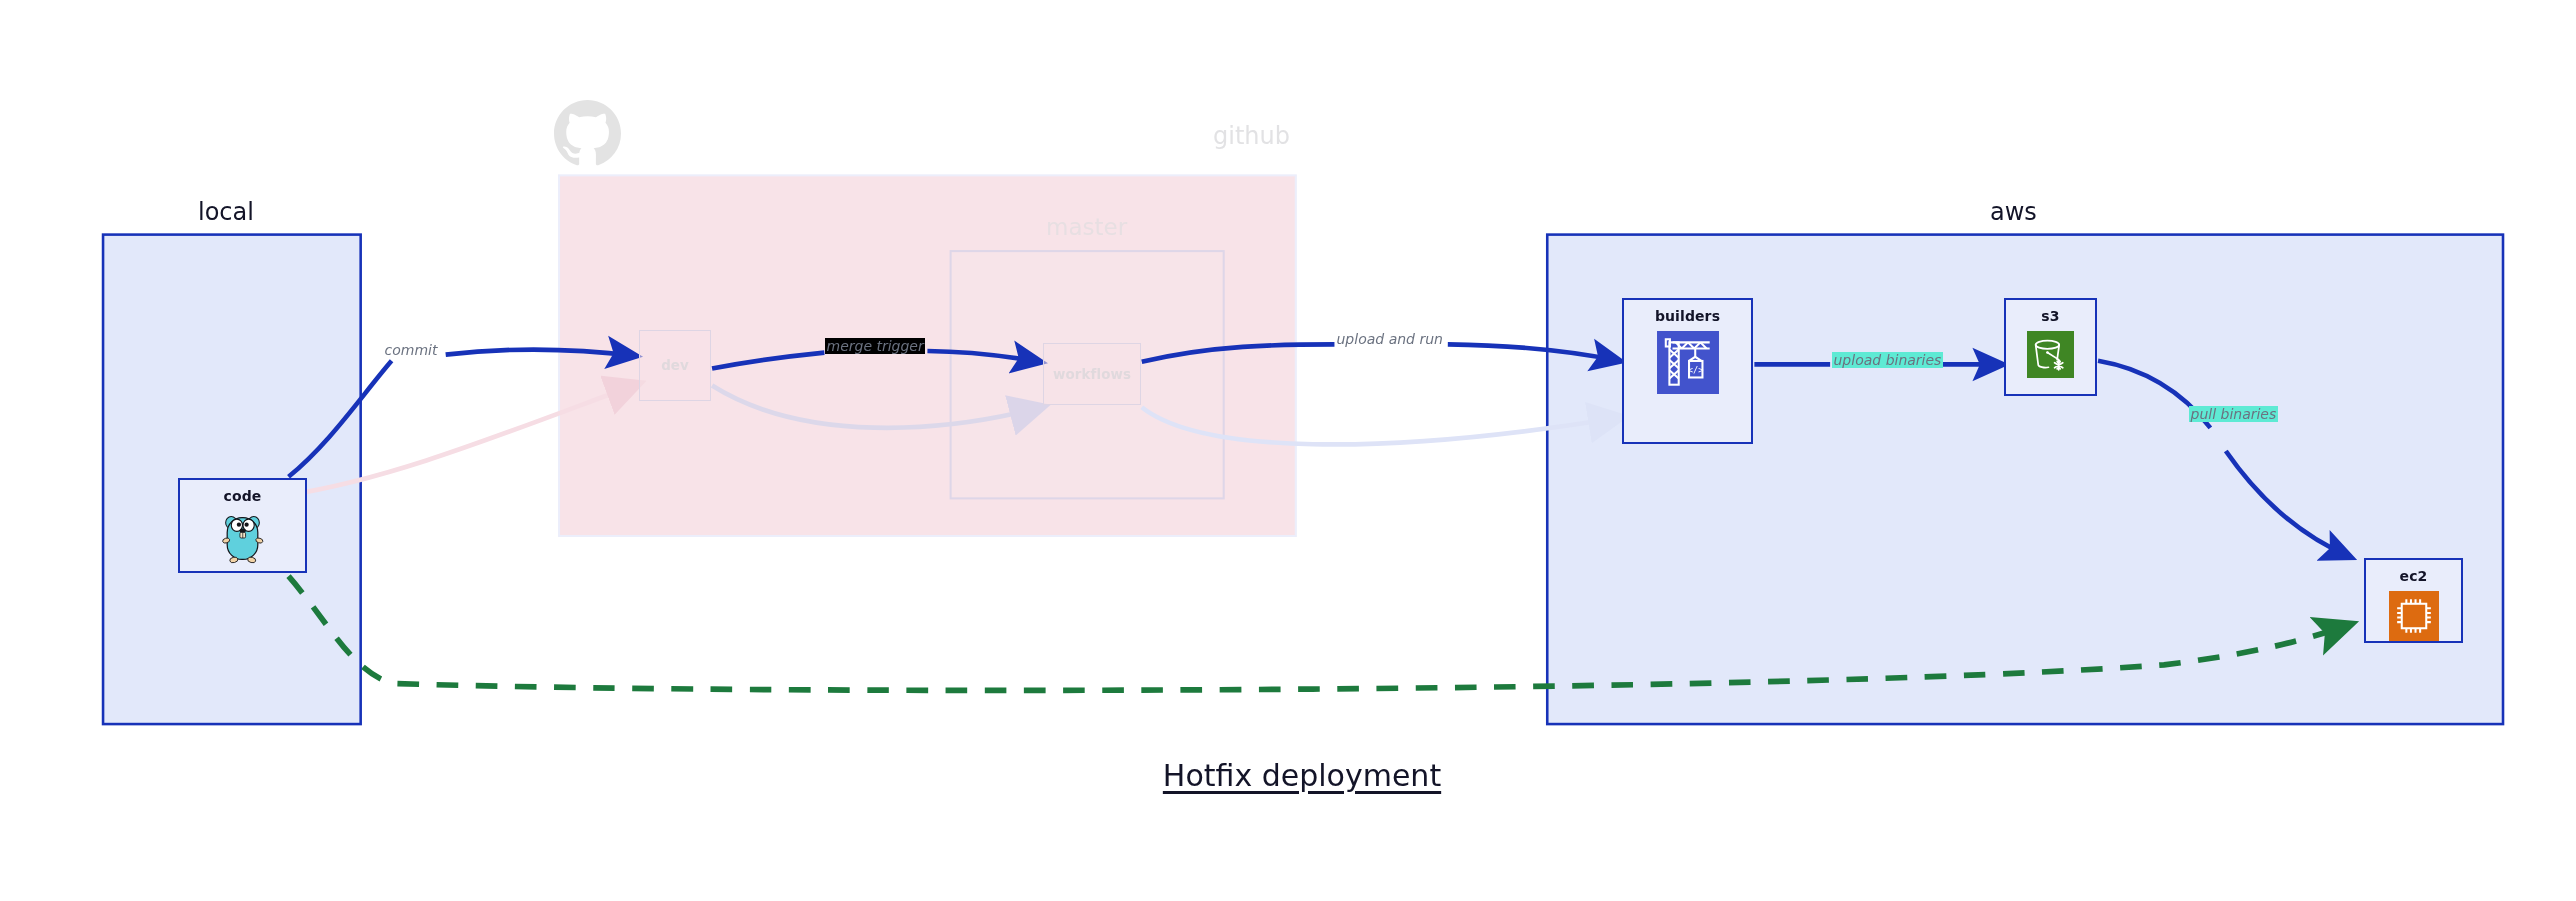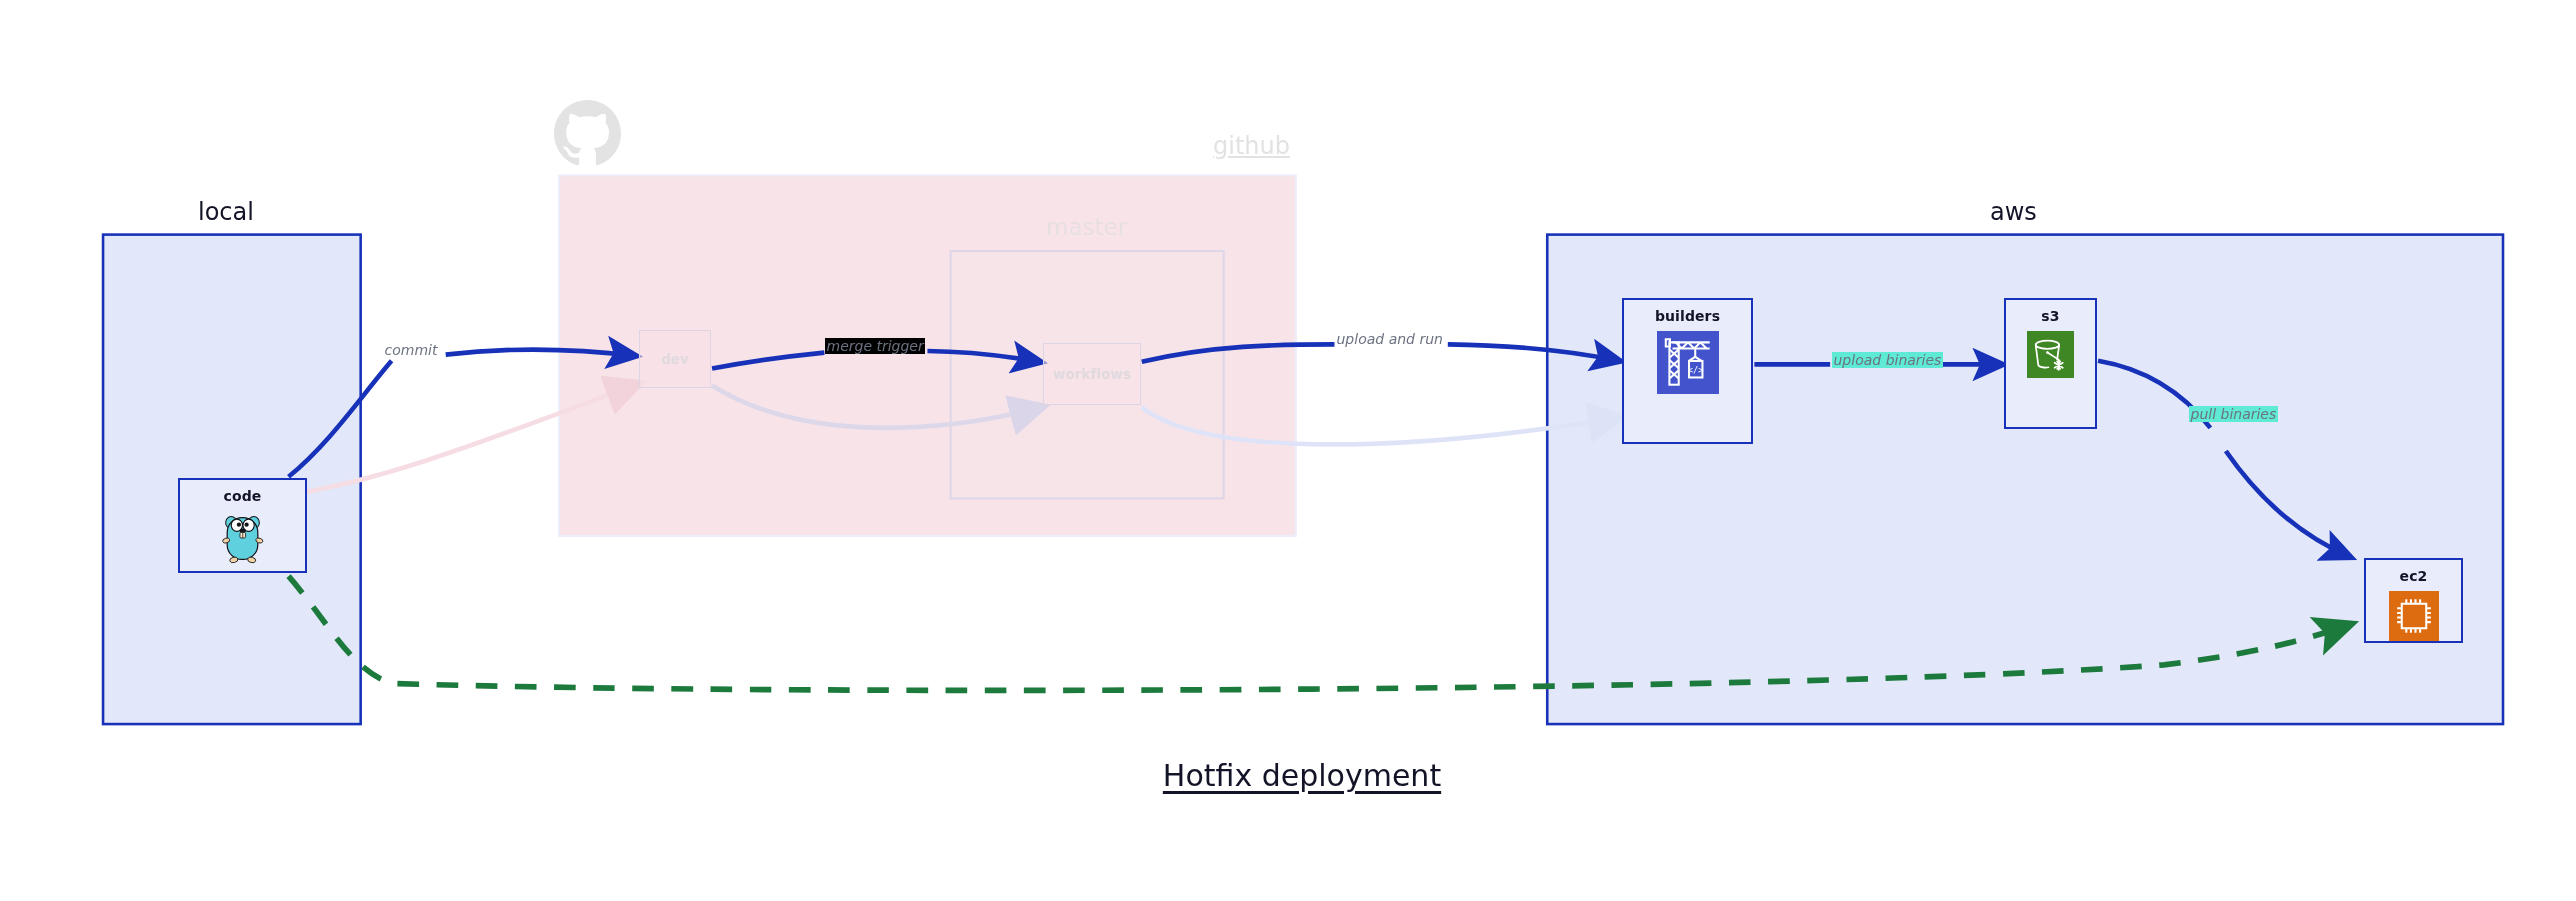--- a/index.html
+++ b/index.html
@@ -88,21 +88,21 @@
     <path d="M3405,707 C3460,707 3510,707 3552,707" fill="none" stroke="#1732b8" stroke-width="9"></path>
     <path d="M3760,707 C3810,707 3850,707 3884,707" fill="none" stroke="#1732b8" stroke-width="9" marker-end="url(#ah-blue)"></path>
 
     <path d="M4072,700 C4160,715 4235,760 4290,830" fill="none" stroke="#1732b8" stroke-width="9"></path>
     <path d="M4320,875 C4400,990 4490,1050 4560,1080" fill="none" stroke="#1732b8" stroke-width="9" marker-end="url(#ah-blue)"></path>
 
     <path d="M560,1118 C640,1210 680,1300 760,1326 C1400,1348 3400,1348 4200,1290 C4380,1268 4480,1240 4560,1212" fill="none" stroke="#1d7a3d" stroke-width="11" stroke-dasharray="42,34" stroke-linecap="butt" marker-end="url(#ah-green)"></path>
   </svg>
 
   <div class="cluster-label" style="left:198px;top:198px;">local</div>
-  <div class="cluster-label faded" style="left:1213px;top:132px;text-decoration:underline;">github</div>
+  <div class="cluster-label faded" style="left:1213px;top:122px;">github</div>
   <div class="sub-label" style="left:1046px;top:214px;">master</div>
   <div class="cluster-label" style="left:1990px;top:198px;">aws</div>
 
   <div class="node" style="left:178px;top:478px;width:129px;height:95px;">
     <div class="node-title">code</div>
     <div class="node-icon">
       <svg width="49" height="54" viewBox="0 0 96 104">
 
         <ellipse cx="26" cy="22" rx="11" ry="12" fill="#5fd0dd" stroke="#14151a" stroke-width="2"></ellipse>
         <ellipse cx="70" cy="22" rx="11" ry="12" fill="#5fd0dd" stroke="#14151a" stroke-width="2"></ellipse>
@@ -120,21 +120,21 @@
 
         <ellipse cx="16" cy="57" rx="7" ry="4.6" fill="#f2d3a6" stroke="#14151a" stroke-width="1.6" transform="rotate(-18 16 57)"></ellipse>
         <ellipse cx="81" cy="57" rx="7" ry="4.6" fill="#f2d3a6" stroke="#14151a" stroke-width="1.6" transform="rotate(18 81 57)"></ellipse>
 
         <ellipse cx="31" cy="95" rx="8" ry="5.2" fill="#f2d3a6" stroke="#14151a" stroke-width="1.6" transform="rotate(-14 31 95)"></ellipse>
         <ellipse cx="66" cy="95" rx="8" ry="5.2" fill="#f2d3a6" stroke="#14151a" stroke-width="1.6" transform="rotate(14 66 95)"></ellipse>
       </svg>
     </div>
   </div>
 
-  <div class="node faded" style="left:639px;top:330px;width:72px;height:58px;justify-content:center;">
+  <div class="node faded" style="left:639px;top:330px;width:72px;height:71px;justify-content:center;">
     <div class="node-title" style="margin-top:0;">dev</div>
   </div>
 
   <div class="node faded" style="left:1043px;top:343px;width:98px;height:62px;justify-content:center;">
     <div class="node-title" style="margin-top:0;">workflows</div>
   </div>
 
   <div class="node" style="left:1622px;top:298px;width:131px;height:146px;">
     <div class="node-title">builders</div>
     <div class="node-icon">
@@ -155,21 +155,21 @@
 
           <path d="M62,58 L74,50 L86,58"></path>
           <rect x="62" y="58" width="26" height="32"></rect>
         </g>
 
         <text x="75" y="82" font-family="DejaVu Sans Mono, monospace" font-size="17" fill="#ffffff" text-anchor="middle">&lt;/&gt;</text>
       </svg>
     </div>
   </div>
 
-  <div class="node" style="left:2004px;top:298px;width:93px;height:131px;">
+  <div class="node" style="left:2004px;top:298px;width:93px;height:98px;">
     <div class="node-title">s3</div>
     <div class="node-icon">
       <svg width="47" height="47" viewBox="0 0 92 92">
         <rect x="0" y="0" width="92" height="92" fill="#3f8624"></rect>
         <g fill="none" stroke="#ffffff" stroke-width="3.4" stroke-linecap="round">
           <ellipse cx="40" cy="27" rx="23" ry="8"></ellipse>
           <path d="M17,27 L22,66 C22,70 34,73 42,71"></path>
           <path d="M63,27 L59,56"></path>
           <path d="M40,42 L62,56"></path>
           <circle cx="40" cy="42" r="2.6" fill="#ffffff" stroke="none"></circle>

